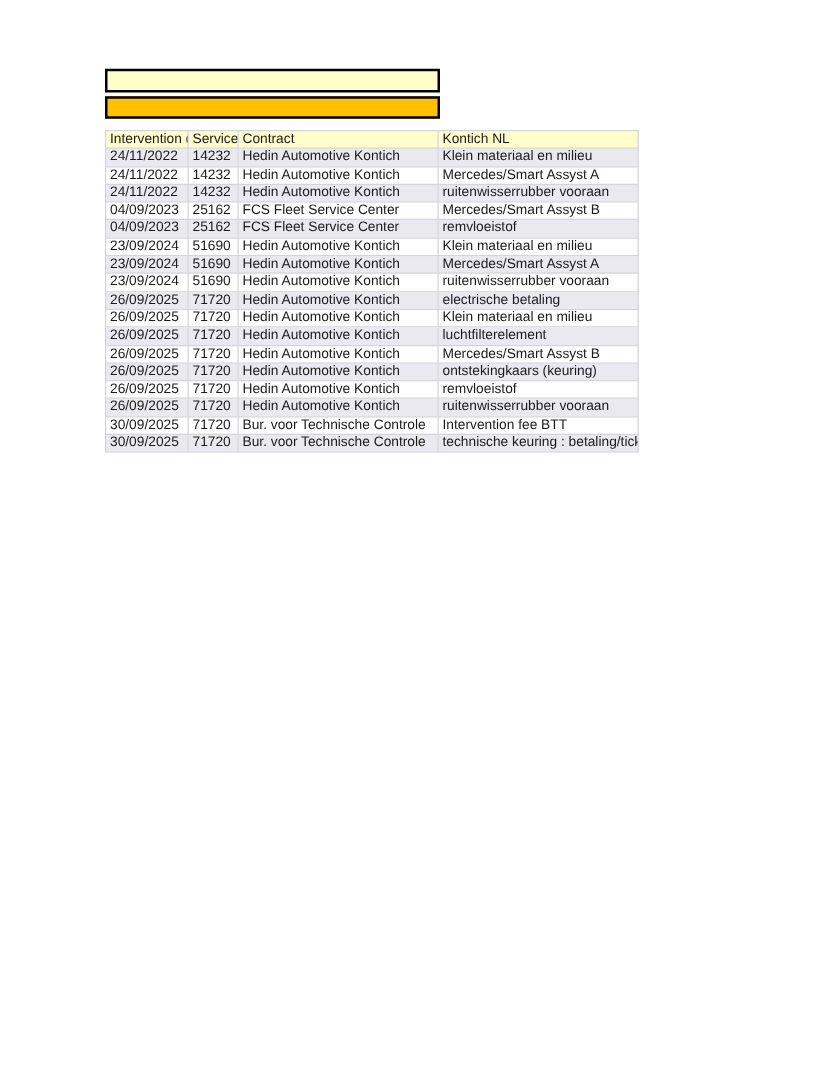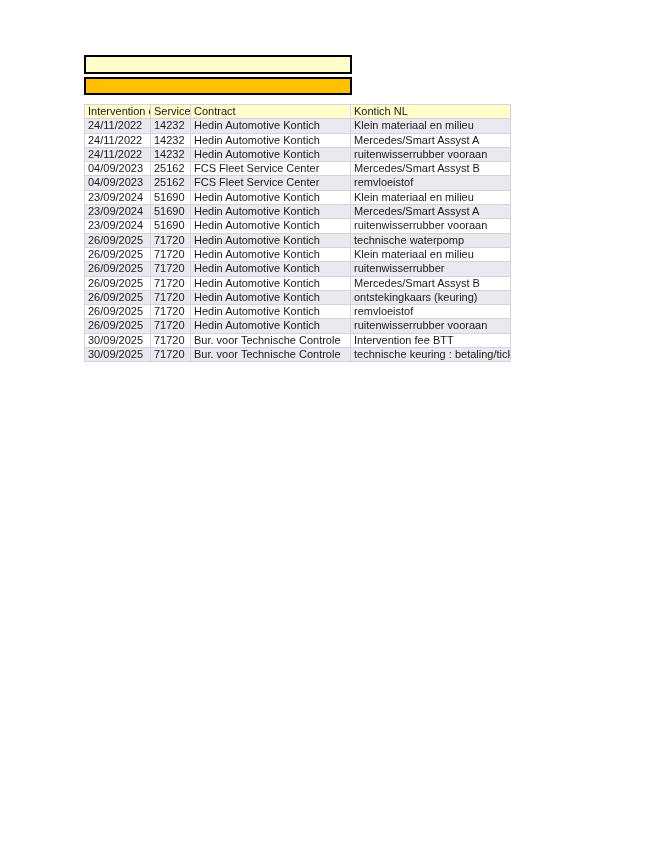--- a/index.html
+++ b/index.html
@@ -150,33 +150,33 @@
       <tr>
     <td>23/09/2024</td>
     <td>51690</td>
     <td>Hedin Automotive Kontich</td>
     <td>ruitenwisserrubber vooraan</td>
   </tr>
       <tr class="striped">
     <td>26/09/2025</td>
     <td>71720</td>
     <td>Hedin Automotive Kontich</td>
-    <td>technische waterpomp</td>
+    <td>electrische betaling</td>
   </tr>
       <tr>
     <td>26/09/2025</td>
     <td>71720</td>
     <td>Hedin Automotive Kontich</td>
     <td>Klein materiaal en milieu</td>
   </tr>
       <tr class="striped">
     <td>26/09/2025</td>
     <td>71720</td>
     <td>Hedin Automotive Kontich</td>
-    <td>ruitenwisserrubber</td>
+    <td>luchtfilterelement</td>
   </tr>
       <tr>
     <td>26/09/2025</td>
     <td>71720</td>
     <td>Hedin Automotive Kontich</td>
     <td>Mercedes/Smart Assyst B</td>
   </tr>
       <tr class="striped">
     <td>26/09/2025</td>
     <td>71720</td>

